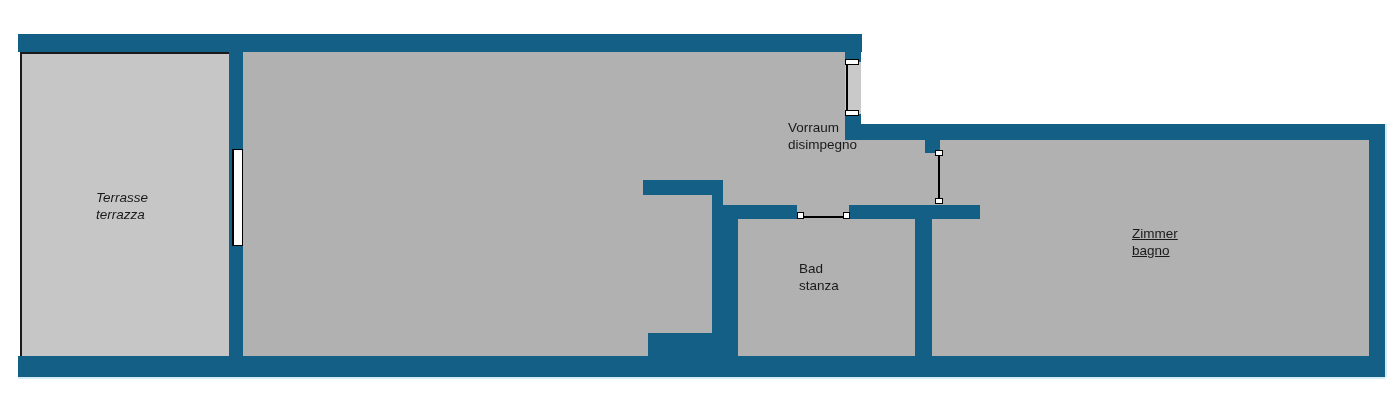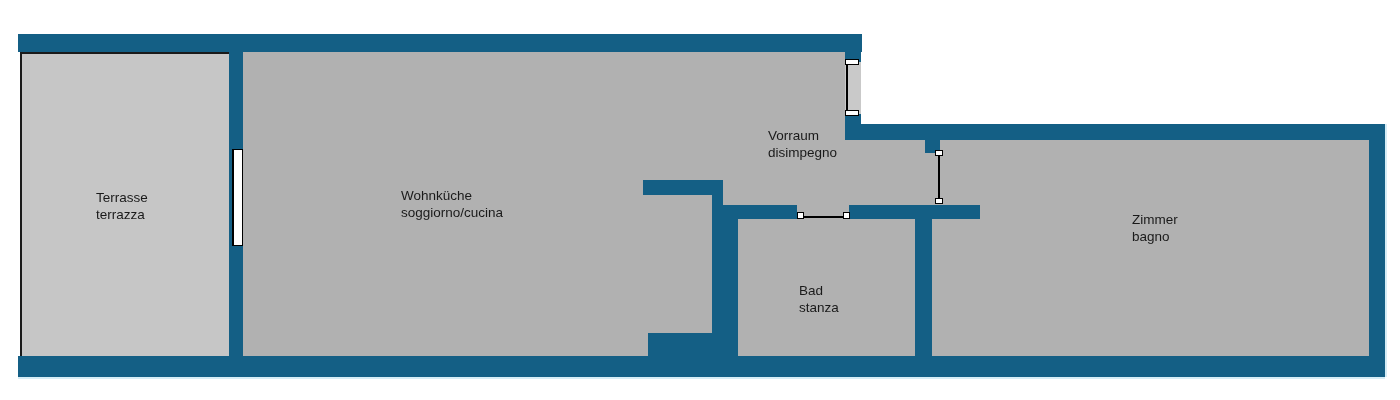--- a/index.html
+++ b/index.html
@@ -59,25 +59,25 @@
   .d-zimmer-leaf{left:938px;top:155px;width:2px;height:44px;}
   .d-zimmer-cap-t{left:935px;top:150px;width:8px;height:6px;}
   .d-zimmer-cap-b{left:935px;top:198px;width:8px;height:6px;}
   .d-bad-leaf{left:803px;top:216px;width:40px;height:2px;}
   .d-bad-cap-l{left:797px;top:212px;width:7px;height:7px;}
   .d-bad-cap-r{left:843px;top:212px;width:7px;height:7px;}
 
   
   .lbl{color:var(--text);font-size:13.5px;line-height:17px;white-space:nowrap;}
   .lbl span{display:block;}
-  .lbl-terrace{left:96px;top:189px;}
+  .lbl-terrace{left:96px;top:189px;font-style:italic;}
   .lbl-wohnkueche{left:401px;top:187px;}
-  .lbl-vorraum{left:768px;top:119px;margin-top:8px;}
-  .lbl-bad{left:799px;top:282px;}
-  .lbl-zimmer{left:1132px;top:211px;}
+  .lbl-vorraum{left:788px;top:119px;}
+  .lbl-bad{left:799px;top:260px;}
+  .lbl-zimmer{left:1132px;top:225px;text-decoration:underline;}
 </style>
 </head>
 <body>
 
 <div class="plan">
 
   <div class="f-terrace"></div>
   <div class="floor f-main"></div>
   <div class="floor f-wing"></div>
 
@@ -109,24 +109,20 @@
   <div class="cap d-zimmer-cap-b"></div>
 
   <div class="leaf d-bad-leaf"></div>
   <div class="cap d-bad-cap-l"></div>
   <div class="cap d-bad-cap-r"></div>
 
   <div class="lbl lbl-terrace">
     <span>Terrasse</span>
     <span>terrazza</span>
   </div>
-  <div class="lbl lbl-wohnkueche">
-    <span>Wohnküche</span>
-    <span>soggiorno/cucina</span>
-  </div>
   <div class="lbl lbl-vorraum">
     <span>Vorraum</span>
     <span>disimpegno</span>
   </div>
   <div class="lbl lbl-bad">
     <span>Bad</span>
     <span>stanza</span>
   </div>
   <div class="lbl lbl-zimmer">
     <span>Zimmer</span>

